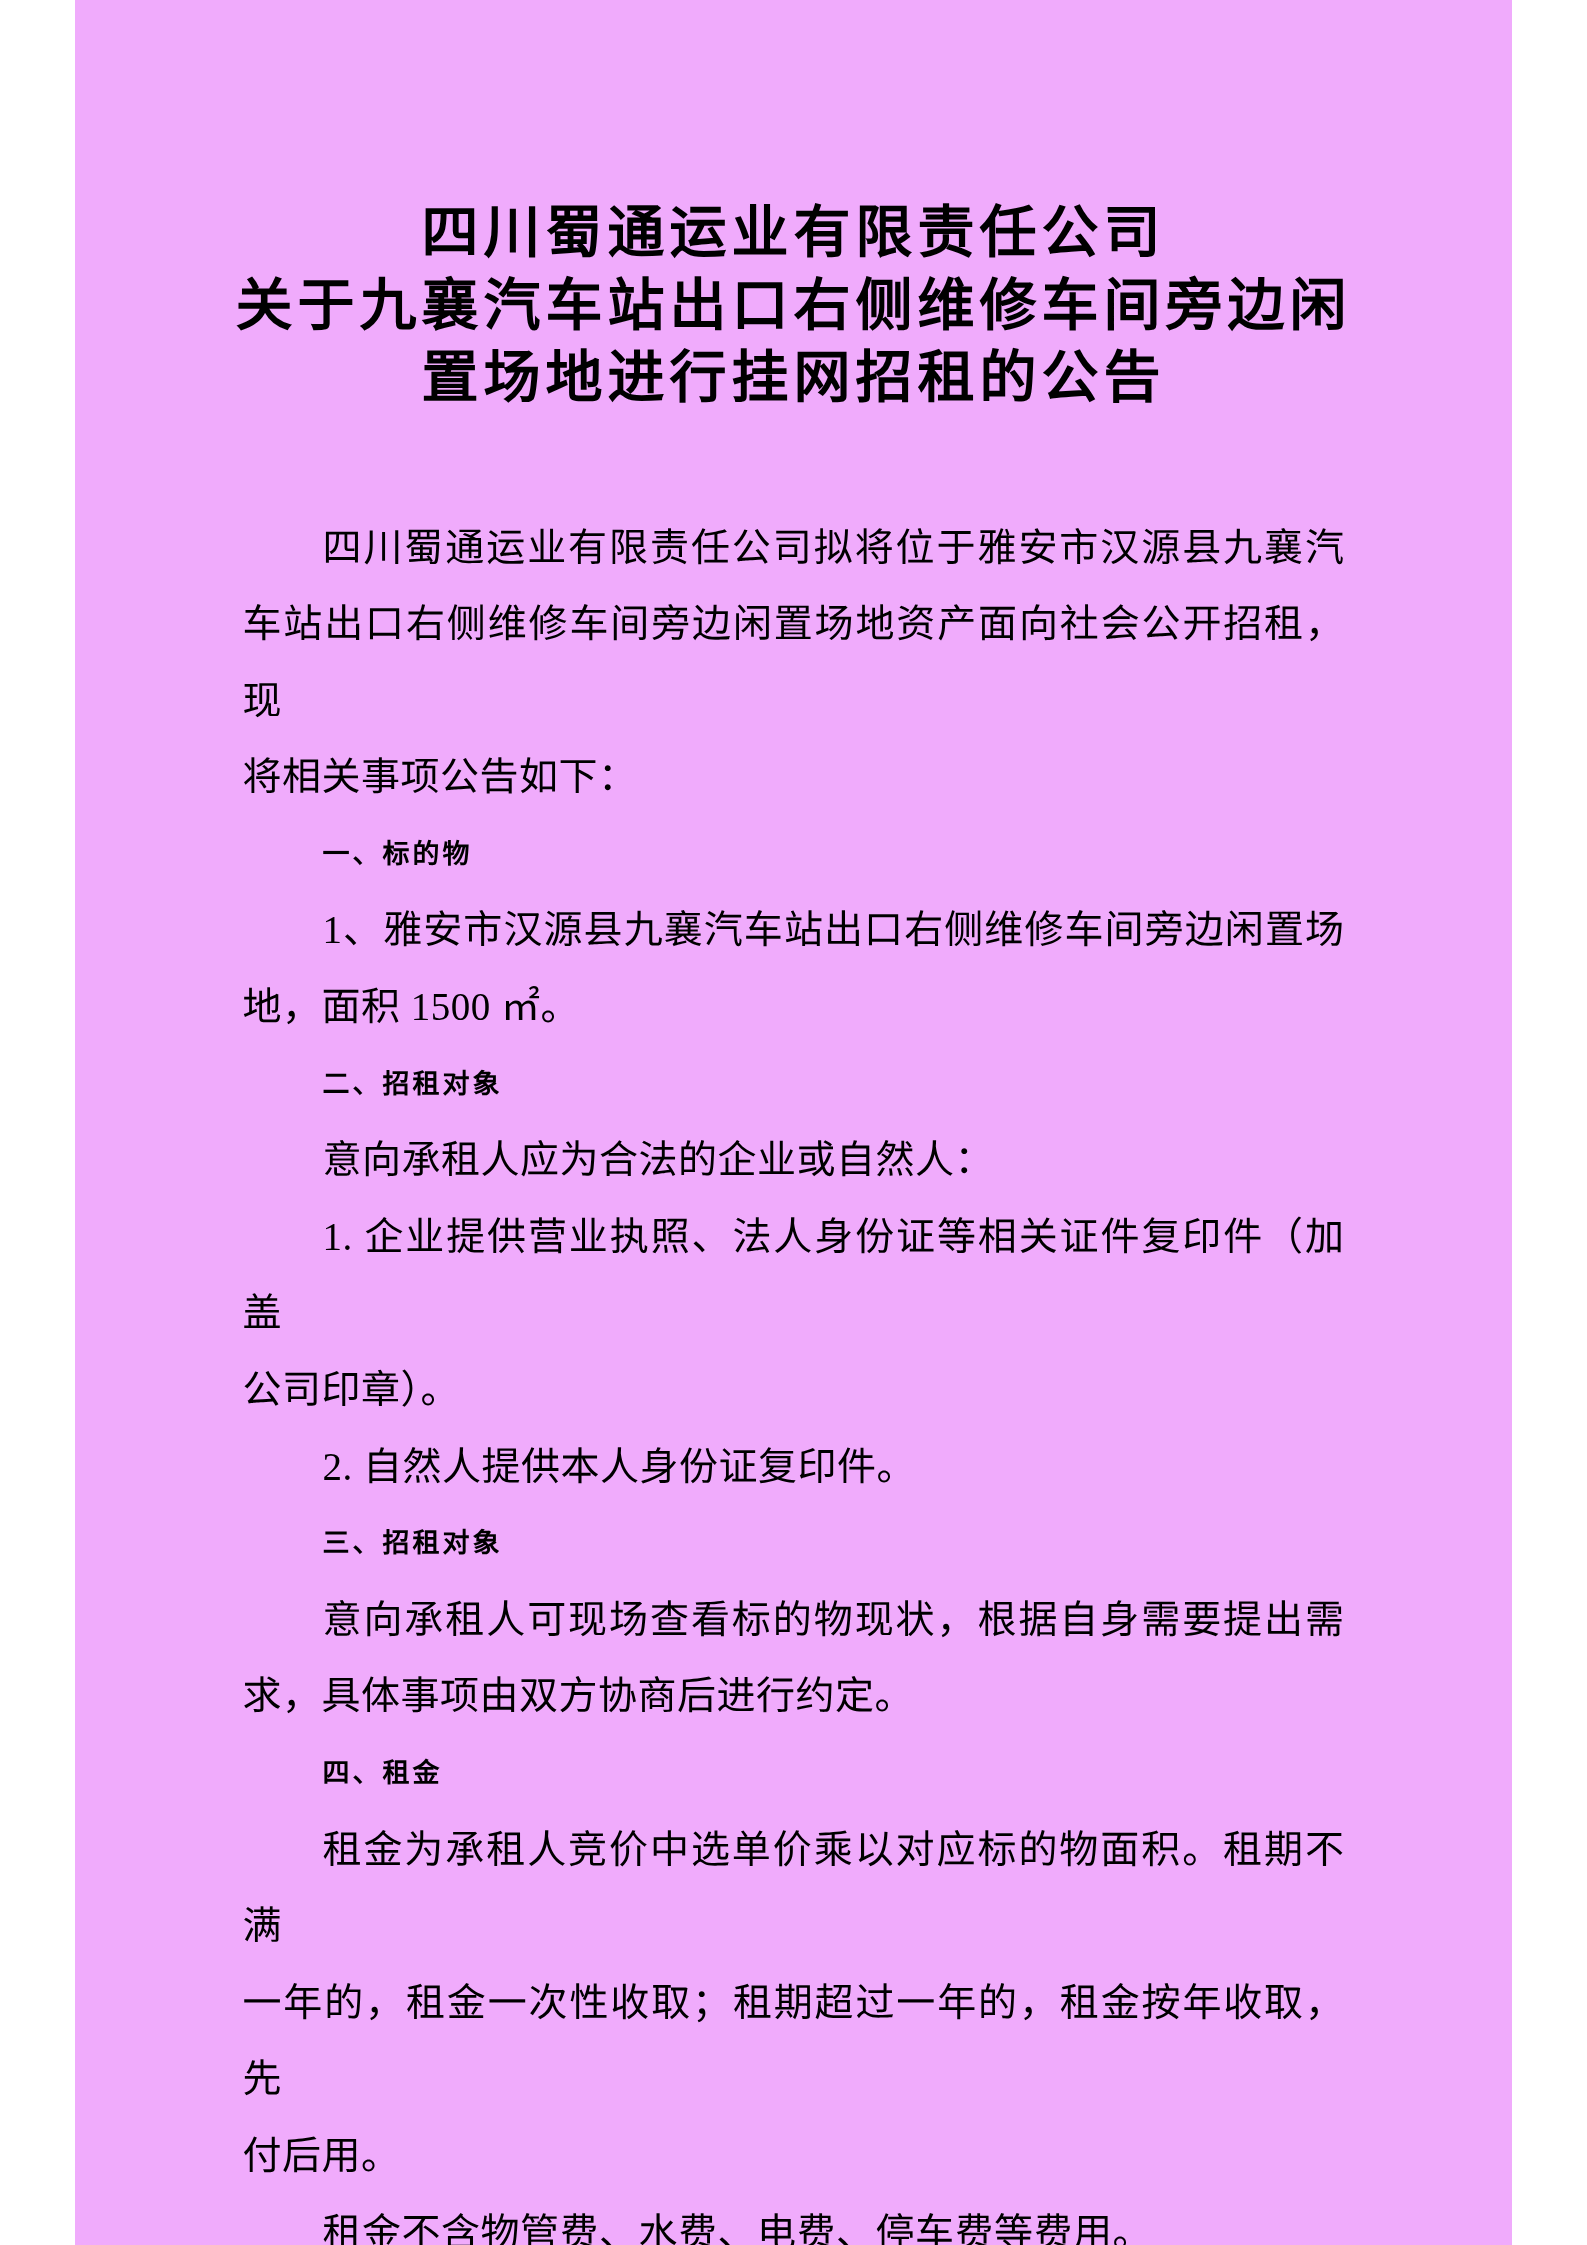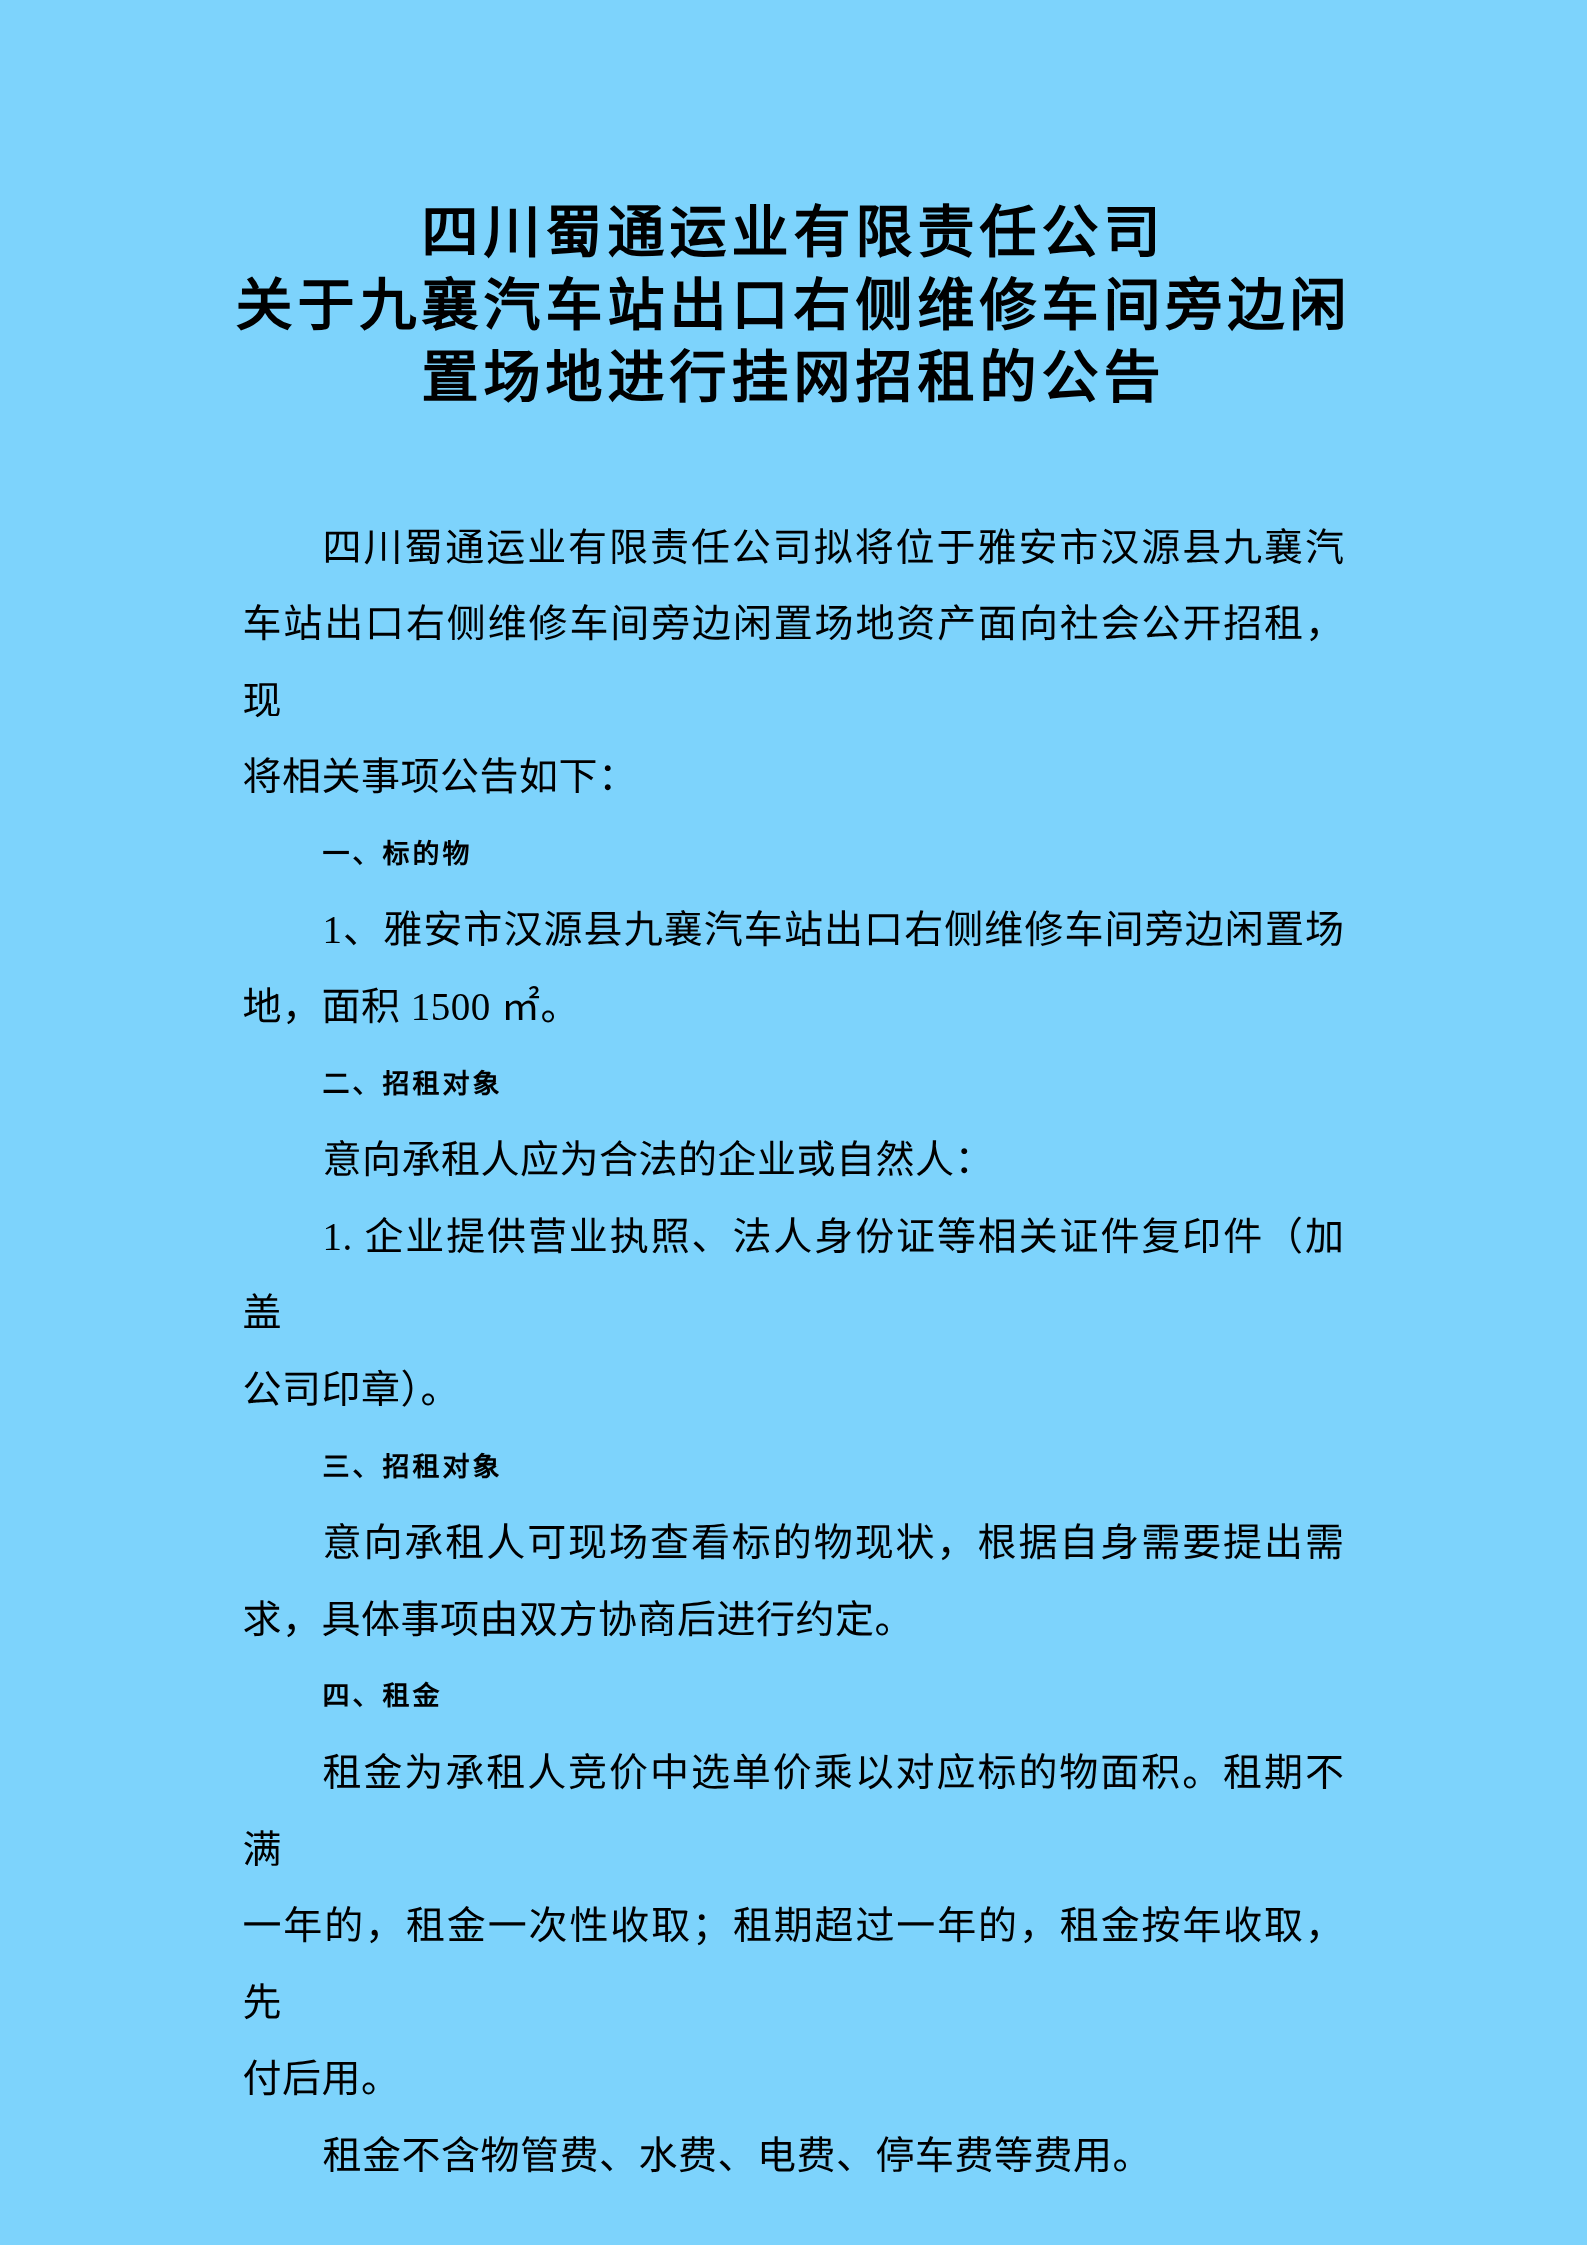--- a/index.html
+++ b/index.html
@@ -2,24 +2,24 @@
 <html lang="zh-CN"><head>
 <meta charset="utf-8">
 <style>
   html, body {
     margin: 0;
     padding: 0;
     background: #ffffff;
   }
   .page {
     position: relative;
-    width: 1587px;
+    width: 1437px;
     height: 2245px;
     margin: 0 auto;
-    background: #7dd3fc;
+    background: #f0abfc;
     color: #000000;
     overflow: hidden;
   }
   .title-block {
     padding-top: 197px;
     text-align: center;
     font-family: "Liberation Serif", "DejaVu Serif", serif;
     font-weight: bold;
     font-size: 57px;
     line-height: 72.5px;
@@ -69,20 +69,21 @@
       <div class="line paragraph-first fill">四川蜀通运业有限责任公司拟将位于雅安市汉源县九襄汽</div>
       <div class="line paragraph-continuation fill">车站出口右侧维修车间旁边闲置场地资产面向社会公开招租，现</div>
       <div class="line paragraph-continuation">将相关事项公告如下：</div>
       <div class="line section-heading">一、标的物</div>
       <div class="line paragraph-first fill">1、雅安市汉源县九襄汽车站出口右侧维修车间旁边闲置场</div>
       <div class="line paragraph-continuation">地，面积 1500 ㎡。</div>
       <div class="line section-heading">二、招租对象</div>
       <div class="line paragraph-first">意向承租人应为合法的企业或自然人：</div>
       <div class="line paragraph-first fill">1. 企业提供营业执照、法人身份证等相关证件复印件（加盖</div>
       <div class="line paragraph-continuation">公司印章）。</div>
+      <div class="line paragraph-first">2. 自然人提供本人身份证复印件。</div>
       <div class="line section-heading">三、招租对象</div>
       <div class="line paragraph-first fill">意向承租人可现场查看标的物现状，根据自身需要提出需</div>
       <div class="line paragraph-continuation">求，具体事项由双方协商后进行约定。</div>
       <div class="line section-heading">四、租金</div>
       <div class="line paragraph-first fill">租金为承租人竞价中选单价乘以对应标的物面积。租期不满</div>
       <div class="line paragraph-continuation fill">一年的，租金一次性收取；租期超过一年的，租金按年收取，先</div>
       <div class="line paragraph-continuation">付后用。</div>
       <div class="line paragraph-first">租金不含物管费、水费、电费、停车费等费用。</div>
     </main>
 </div>

